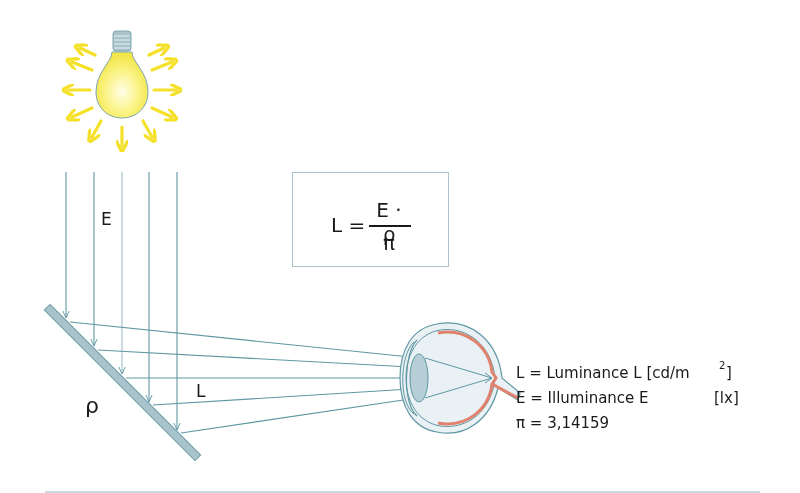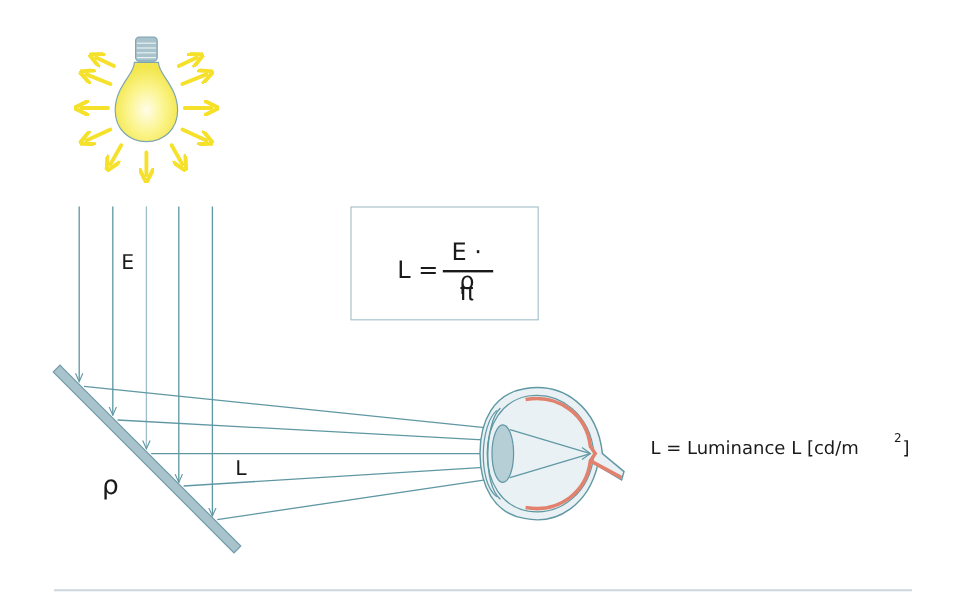--- a/index.html
+++ b/index.html
@@ -7,21 +7,21 @@
          font-family: "DejaVu Sans", "Liberation Sans", sans-serif; color: #1a1a1a; }
   #diagram { position: absolute; left: 0; top: 0; width: 800px; height: 493px; }
   .lbl { position: absolute; font-size: 17px; line-height: 1; }
   .formula-box { position: absolute; left: 292px; top: 172px; width: 157px; height: 95px;
                  border: 1.5px solid #a9c3cc; box-sizing: border-box; }
   .formula { position: absolute; left: 0; top: 0; width: 100%; height: 100%; }
   .f-lhs { position: absolute; left: 38px; top: 40px; font-size: 20px; }
   .f-num { position: absolute; left: 74px; top: 25px; width: 44px; text-align: center; font-size: 20px; }
   .f-bar { position: absolute; left: 76px; top: 52px; width: 42px; height: 1.5px; background: #1a1a1a; }
   .f-den { position: absolute; left: 74px; top: 58px; width: 44px; text-align: center; font-size: 20px; }
-  .legend { position: absolute; left: 542px; top: 364px; font-size: 15px; }
+  .legend { position: absolute; left: 516px; top: 364px; font-size: 15px; }
   .legend-row { position: relative; height: 25px; white-space: nowrap; }
   .legend-row .unit { position: absolute; left: 200px; top: 0; }
   .legend-row .sup { position: absolute; left: 203px; top: -4px; font-size: 10px; }
   .legend-row .sup-close { position: absolute; left: 210px; top: 0; }
   .divider { position: absolute; left: 45px; top: 491px; width: 715px; height: 1.5px; background: #cdd9de; }
 </style>
 </head>
 <body>
 
 <svg id="diagram" viewBox="0 0 800 493" xmlns="http://www.w3.org/2000/svg">
@@ -119,15 +119,22 @@
     <span class="f-den">π</span>
   </div>
 </div>
 
 <div class="legend">
   <div class="legend-row">
     <span>L = Luminance L [cd/m</span>
     <span class="sup">2</span>
     <span class="sup-close">]</span>
   </div>
+  <div class="legend-row">
+    <span>E = Illuminance E</span>
+    <span class="unit" style="left:198px;">[lx]</span>
+  </div>
+  <div class="legend-row">
+    <span>π = 3,14159</span>
+  </div>
 </div>
 
 <div class="divider"></div>
 
 </body></html>

